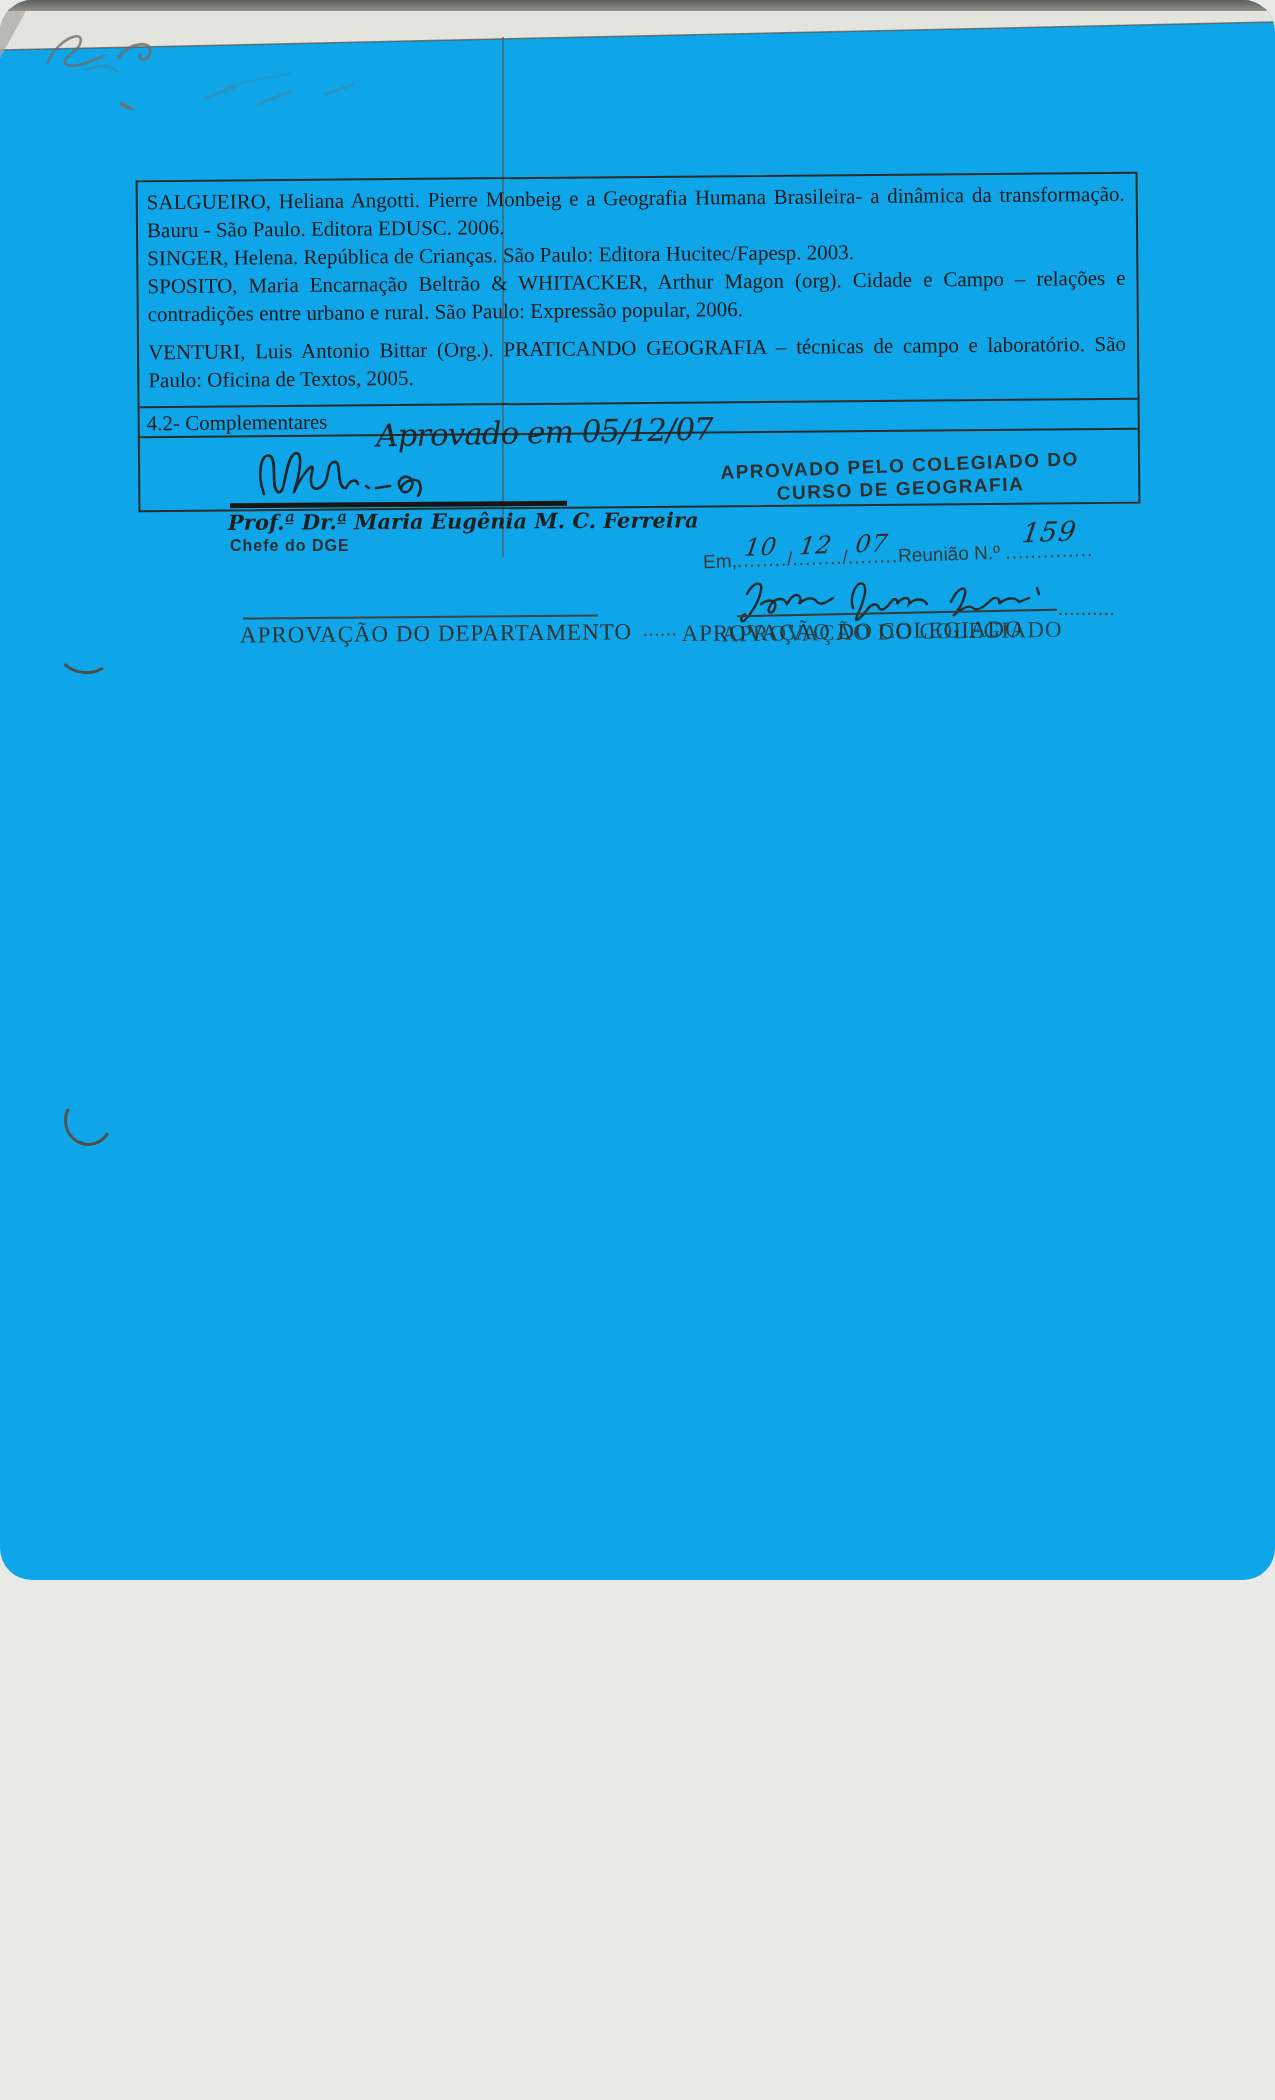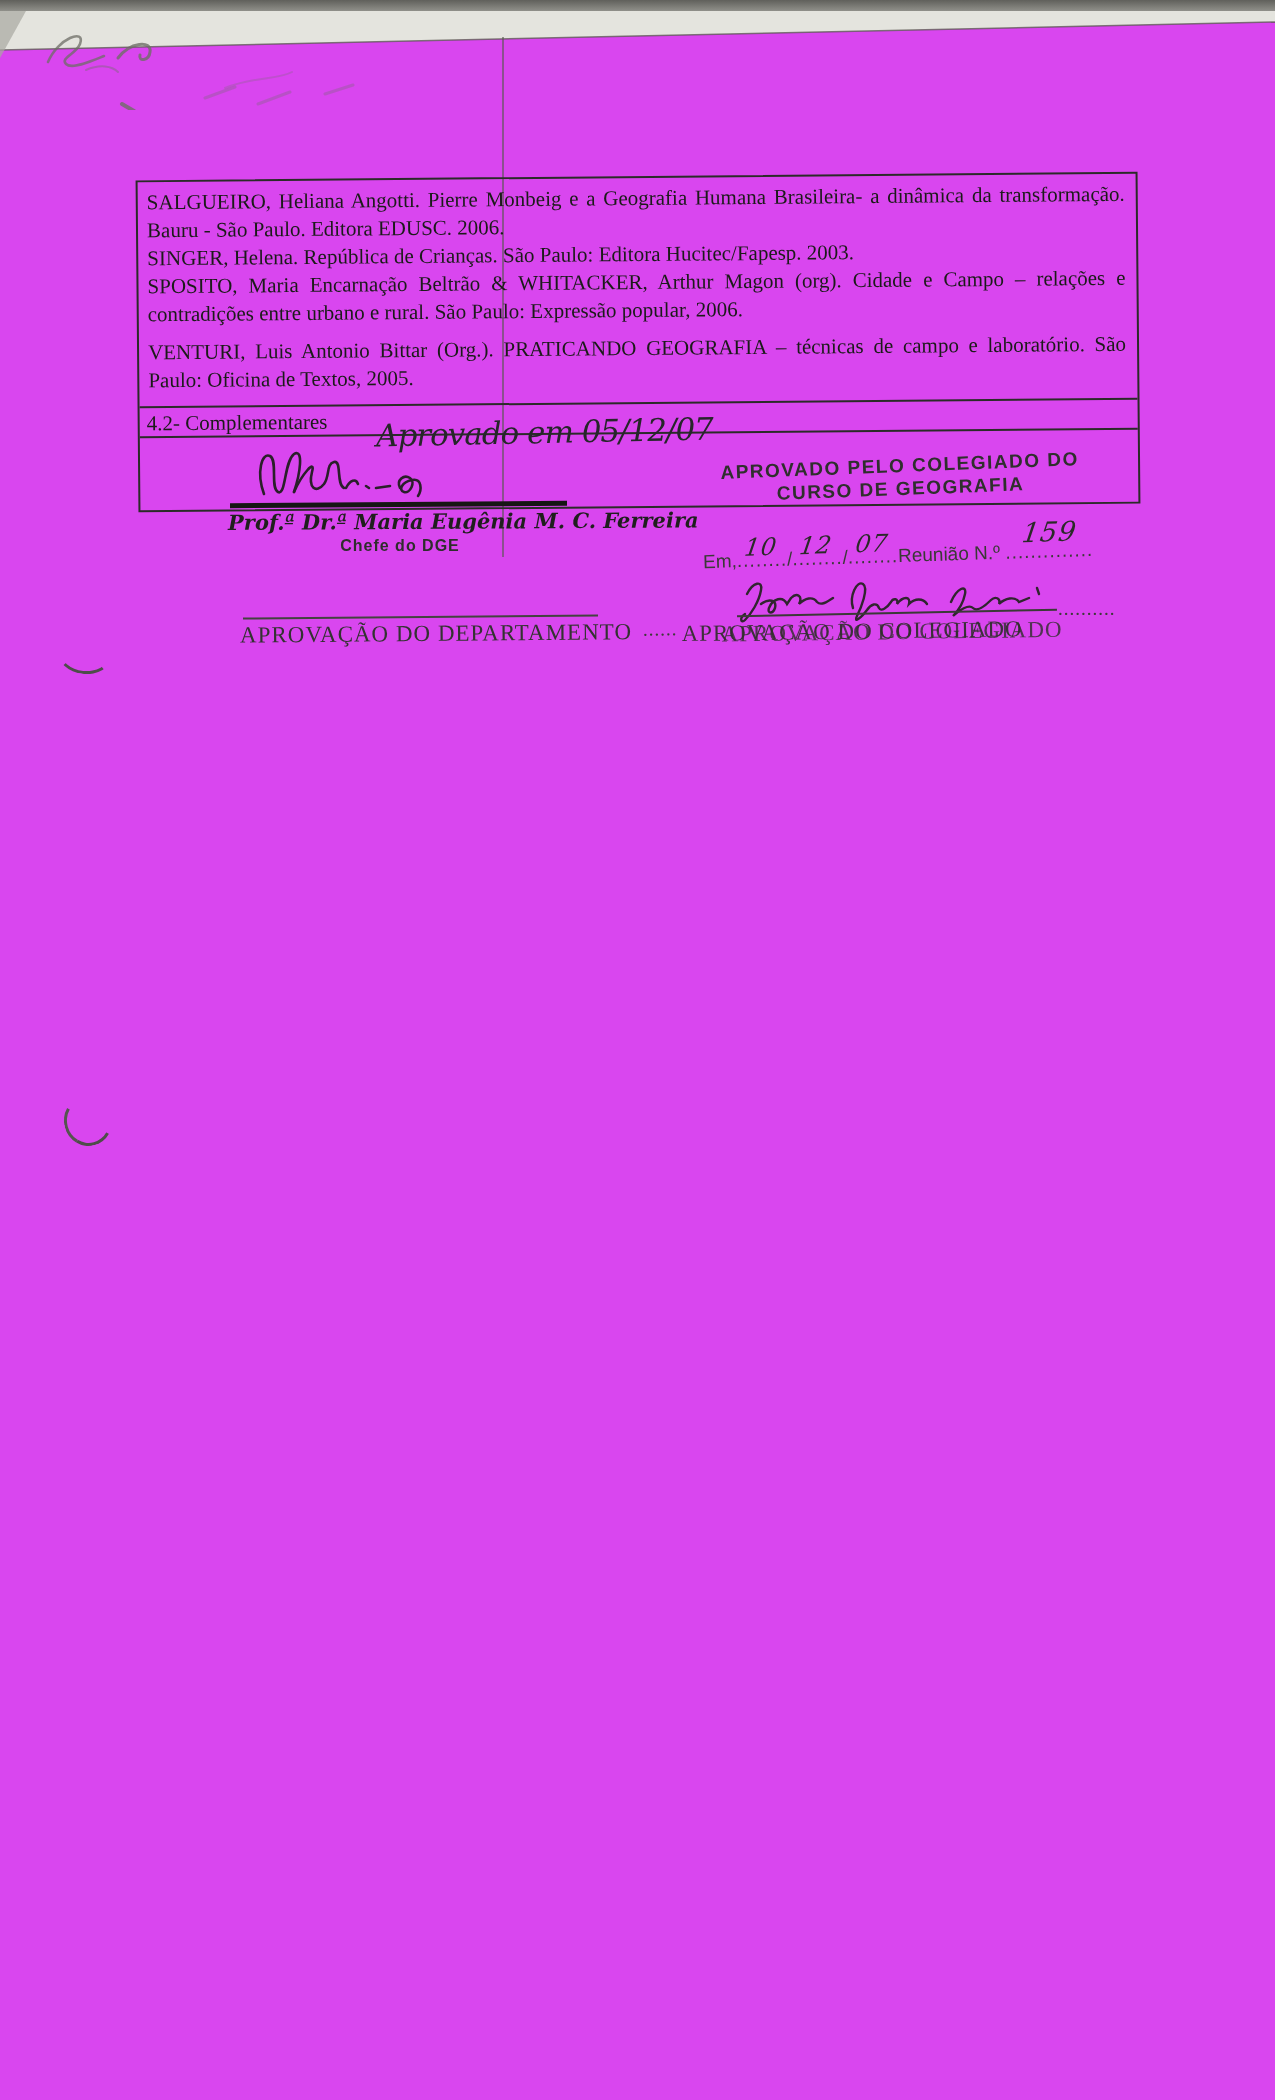--- a/index.html
+++ b/index.html
@@ -1,17 +1,17 @@
 <!DOCTYPE html>
 <html><head>
 <meta charset="utf-8">
 <style>
   html,body{margin:0;padding:0;background:#e9e9e5;}
-  .page{position:relative;width:1275px;height:2100px;background:#d946ef;overflow:hidden;
-        font-family:"Liberation Serif",serif;}
+  .page{position:relative;width:1275px;height:1580px;background:#0ea5e9;overflow:hidden;
+        font-family:"Liberation Serif",serif;border-radius:32px;}
   
   .top-band{position:absolute;left:0;top:0;width:1275px;height:11px;
             background:linear-gradient(180deg,#60605b,#90908a);}
   .top-art{position:absolute;left:0;top:0;}
   
   .fold-line{position:absolute;left:502px;top:37px;width:2px;height:520px;
              background:#57574f;opacity:.6;}
   
   .ref-box{position:absolute;left:137px;top:176px;width:998px;height:328px;
            border:2px solid #2b2b28;transform:rotate(-0.5deg);}
@@ -27,21 +27,21 @@
   .hw-approval{position:absolute;left:376px;top:414px;width:340px;
                font-family:"DejaVu Serif",serif;font-style:italic;font-size:31px;
                letter-spacing:-1px;color:#26262a;transform:rotate(-1.2deg);white-space:nowrap;}
   .sig-svg{position:absolute;}
   
   .thick-line{position:absolute;left:230px;top:502px;width:337px;height:5px;
               background:#161614;transform:rotate(-0.4deg);}
   .stamp-name{position:absolute;left:228px;top:509px;width:344px;text-align:center;
               font-family:"DejaVu Serif",serif;font-weight:bold;font-style:italic;
               font-size:21px;color:#1f1f1d;transform:rotate(-0.3deg);white-space:nowrap;}
-  .stamp-role{position:absolute;left:230px;top:537px;width:340px;text-align:center;
+  .stamp-role{position:absolute;left:230px;top:537px;width:340px;
               font-family:"Liberation Sans",sans-serif;font-weight:bold;font-size:16px;
               letter-spacing:1px;color:#2e2e2c;}
   
   .col-stamp{position:absolute;left:700px;top:454px;width:400px;text-align:center;
              font-family:"Liberation Sans",sans-serif;font-weight:bold;font-size:19px;
              letter-spacing:1.5px;color:#2f2f2d;transform:rotate(-2.2deg);line-height:23px;}
   
   .em-row{position:absolute;left:703px;top:545px;font-family:"Liberation Sans",sans-serif;
           font-size:19px;color:#38383­4;color:#3a3a36;transform:rotate(-1.8deg);white-space:nowrap;}
   .em-row .dots{display:inline-block;position:relative;letter-spacing:1px;}

